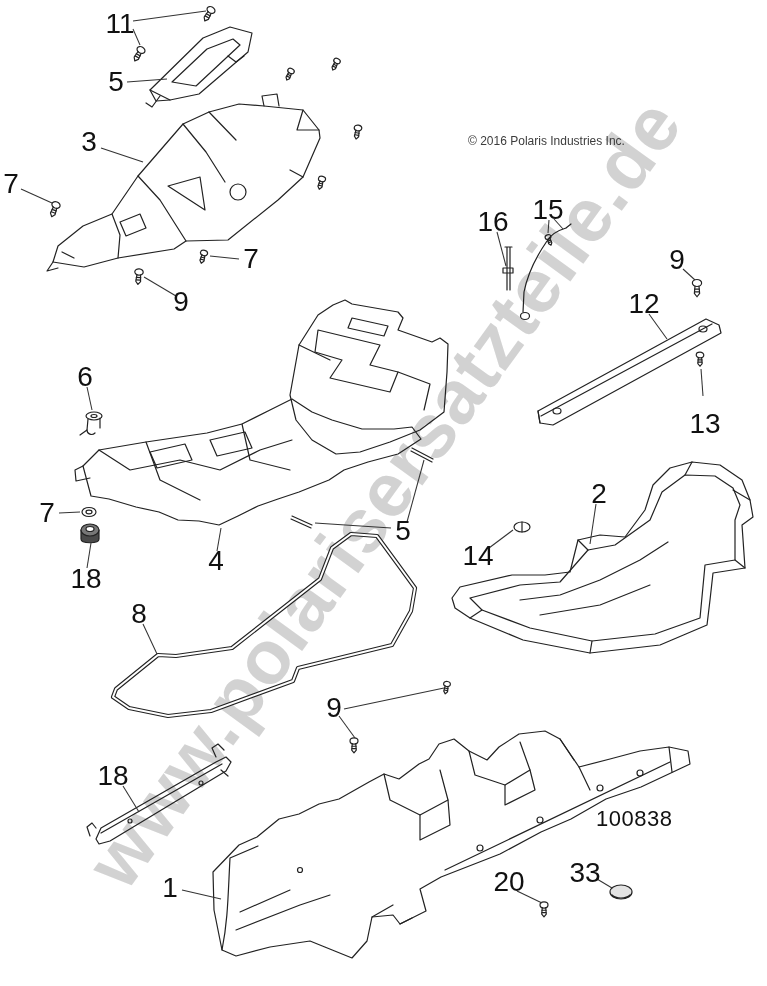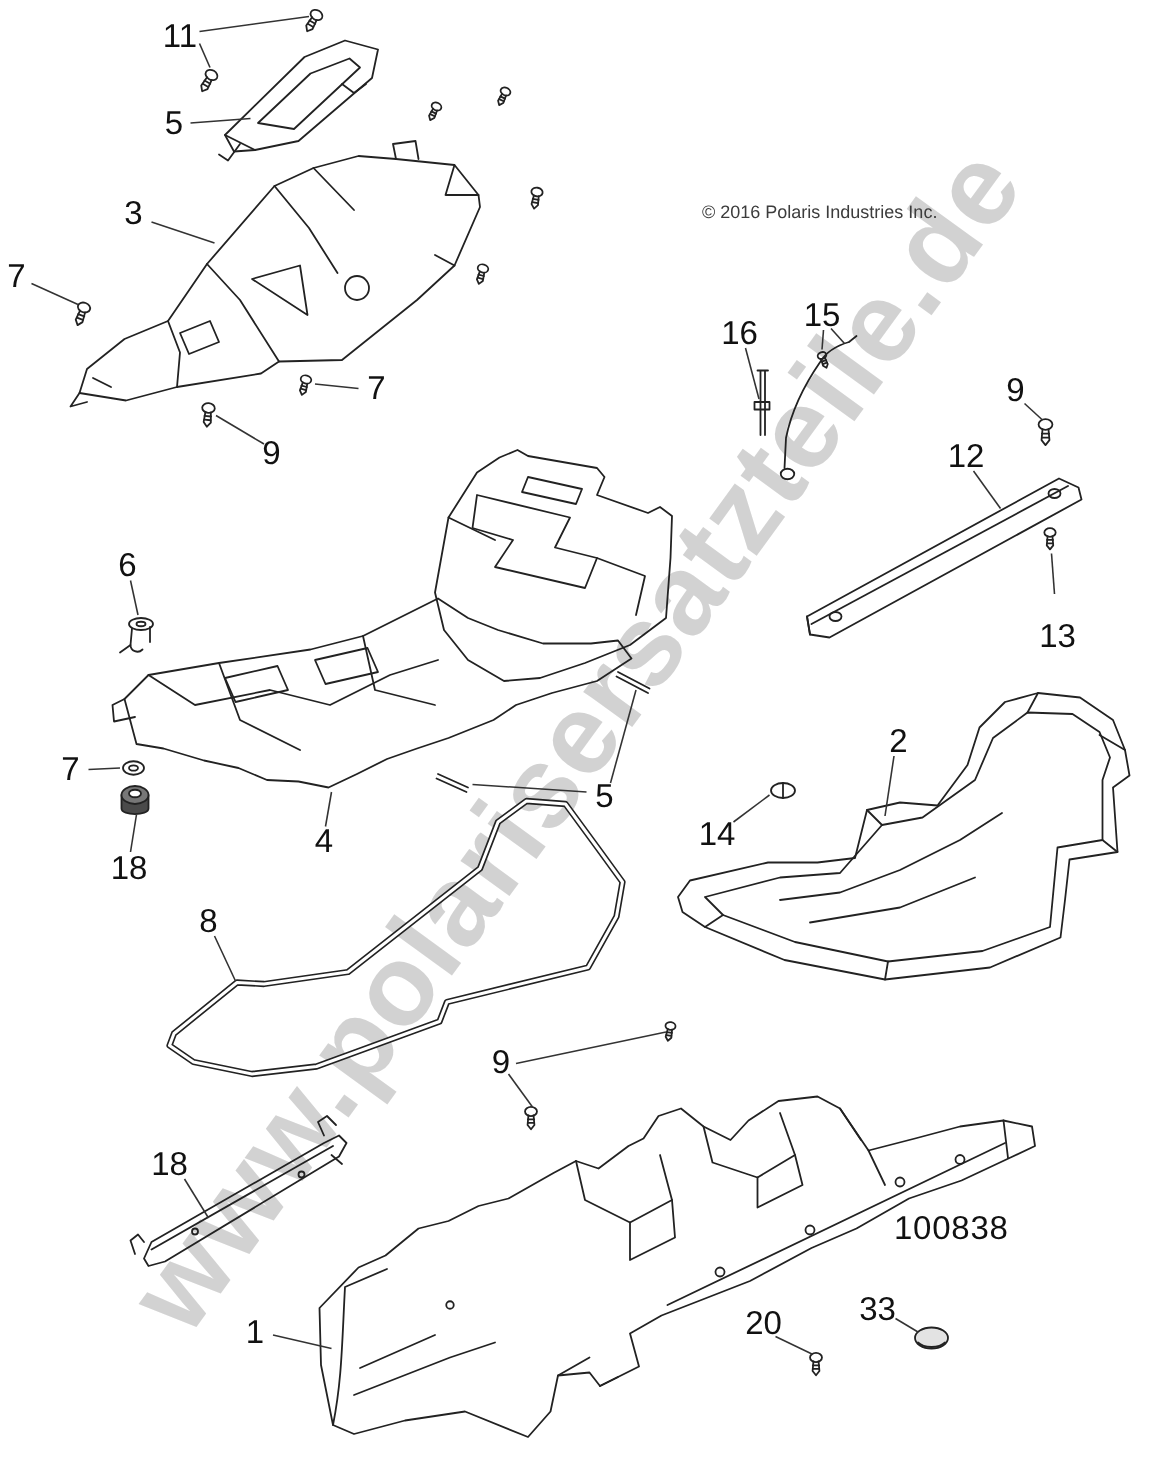--- a/index.html
+++ b/index.html
@@ -25,21 +25,21 @@
   }
   svg.art{position:absolute;left:0;top:0;z-index:1;}
   svg.art *{vector-effect:non-scaling-stroke;}
   .lineart{stroke:#222;fill:none;stroke-width:1.2;stroke-linejoin:round;stroke-linecap:round;}
   .leader{stroke:#333;stroke-width:1.05;}
   .dbl{stroke:#222;fill:none;stroke-width:4.2;stroke-linejoin:round;}
   .dblw{stroke:#fff;fill:none;stroke-width:2;stroke-linejoin:round;}
   .callout{
     position:absolute;
     transform:translate(-50%,-50%);
-    font-size:22px;
+    font-size:28px;
     color:#111;
     z-index:2;
     white-space:nowrap;
   }
   .copyright{
     position:absolute;
     left:468px;top:134px;
     font-size:12px;
     color:#3c3c3c;
     z-index:2;

